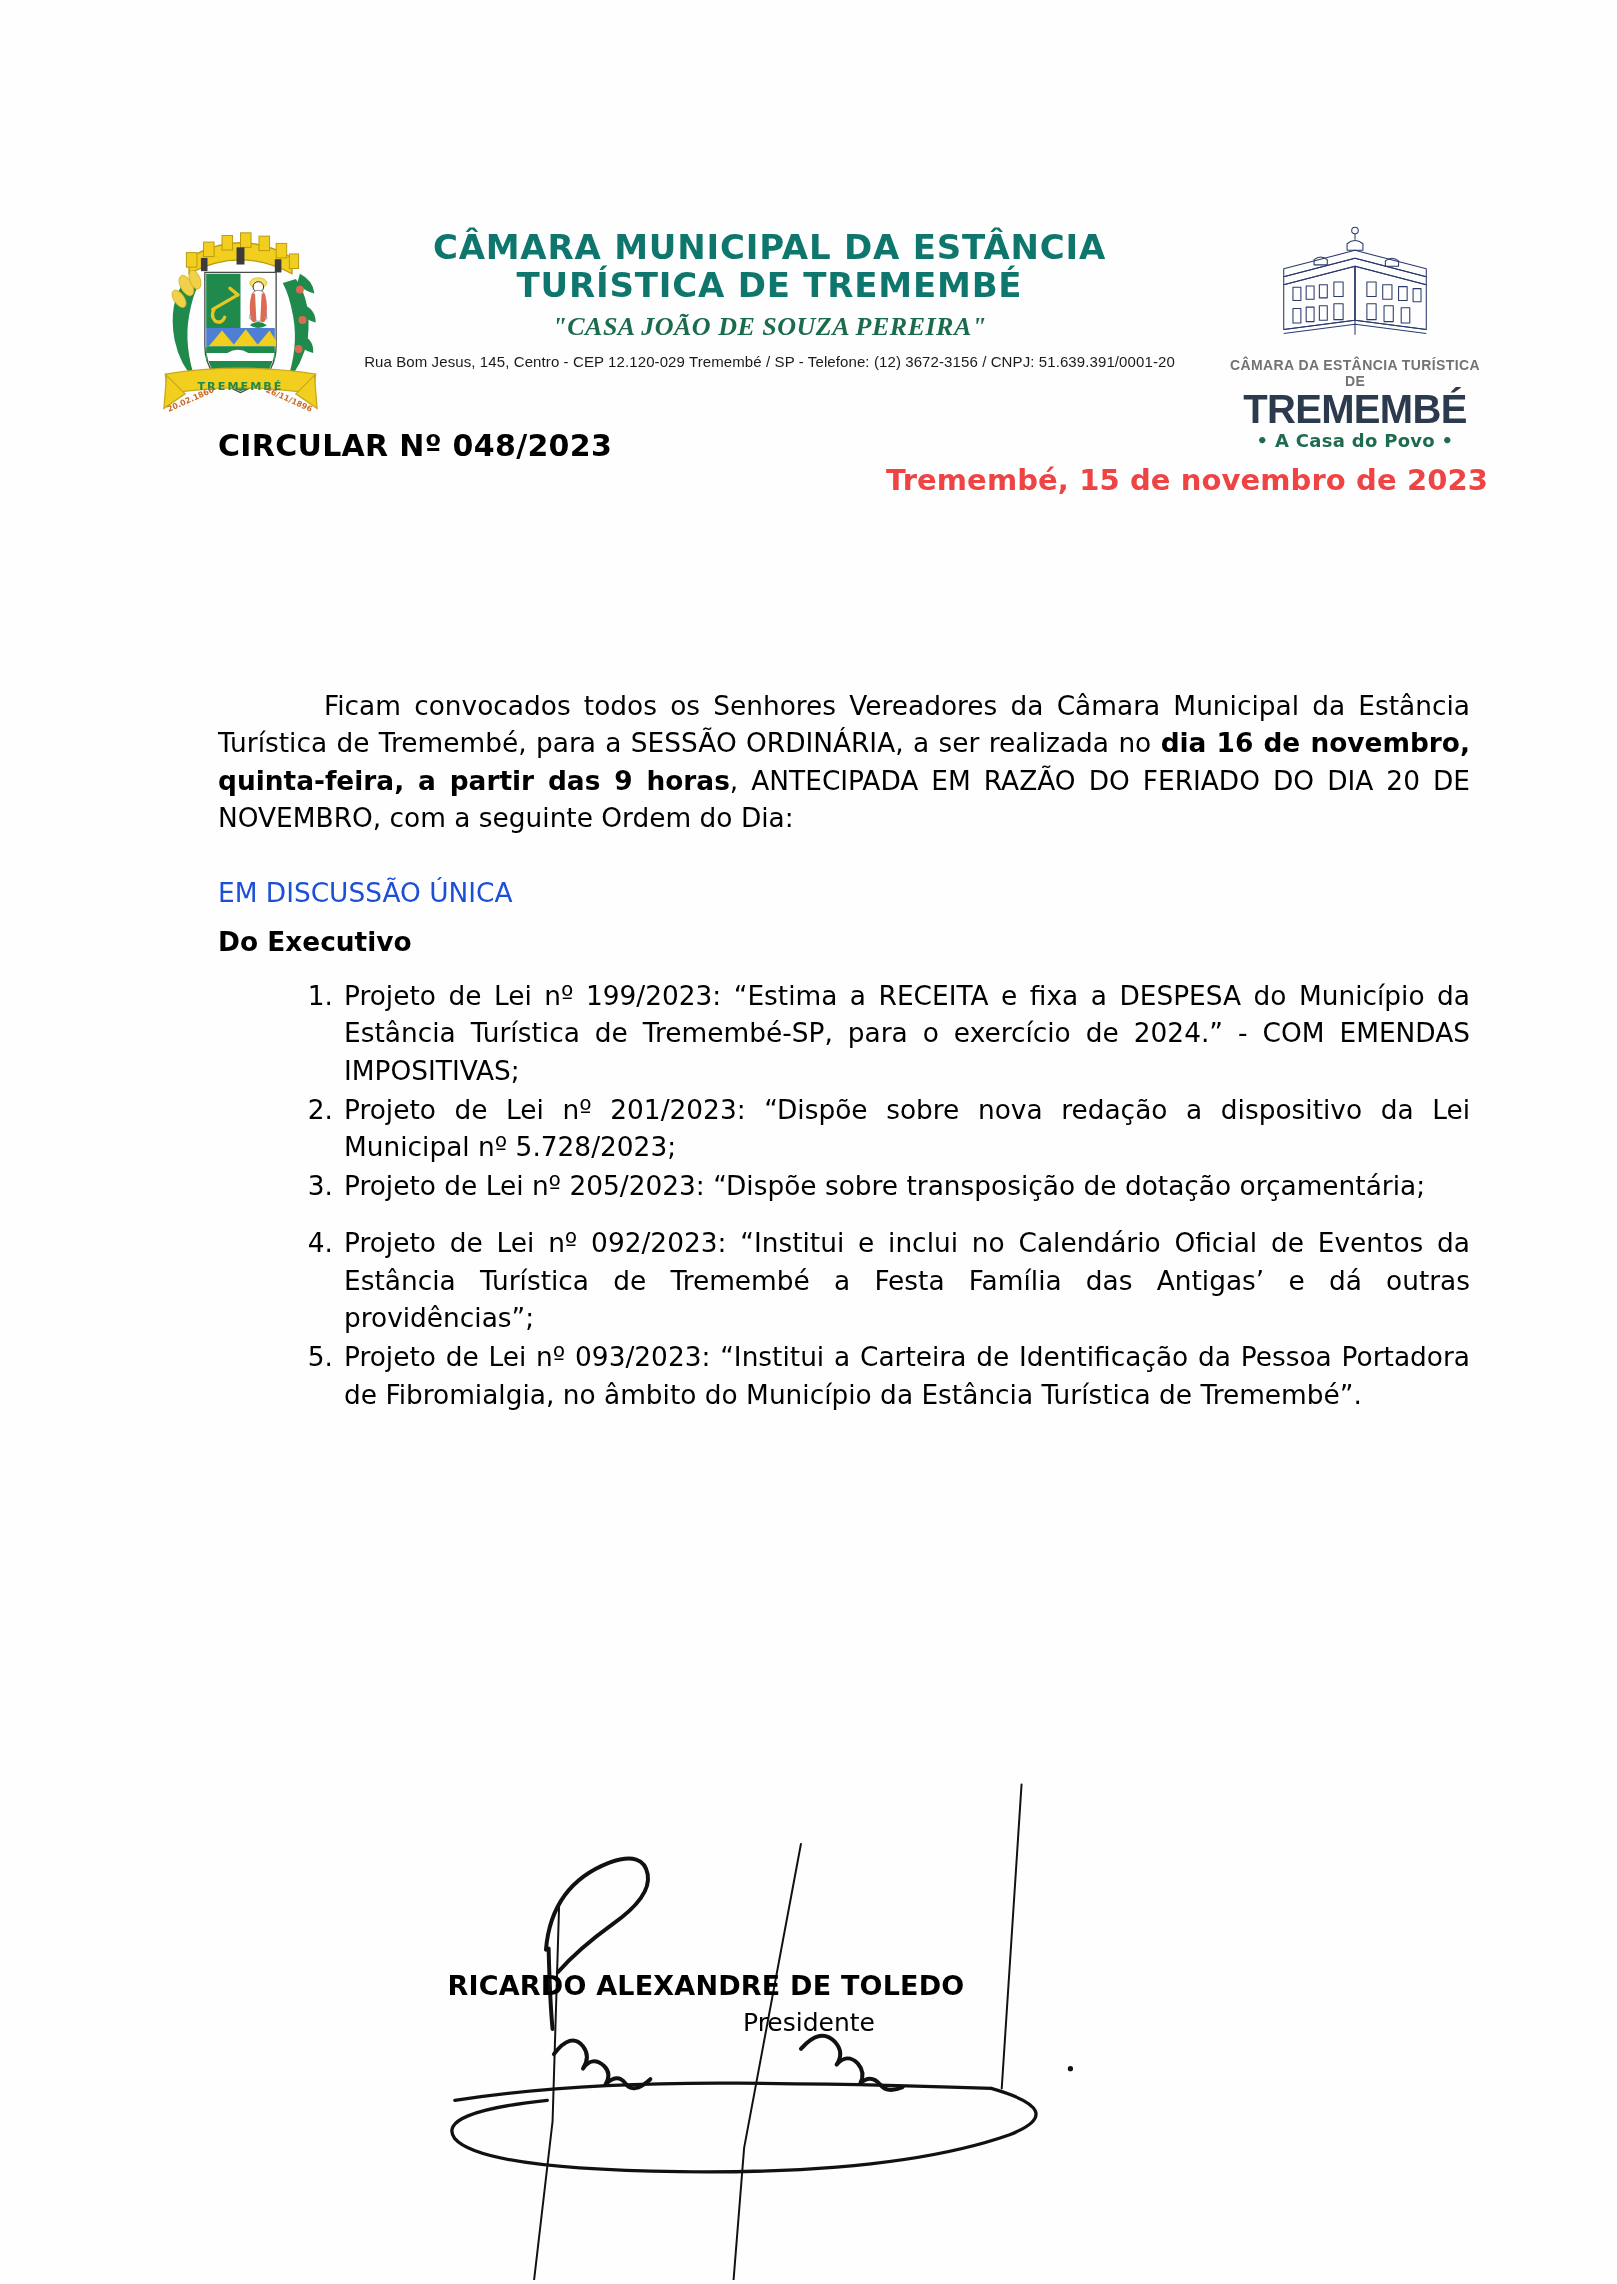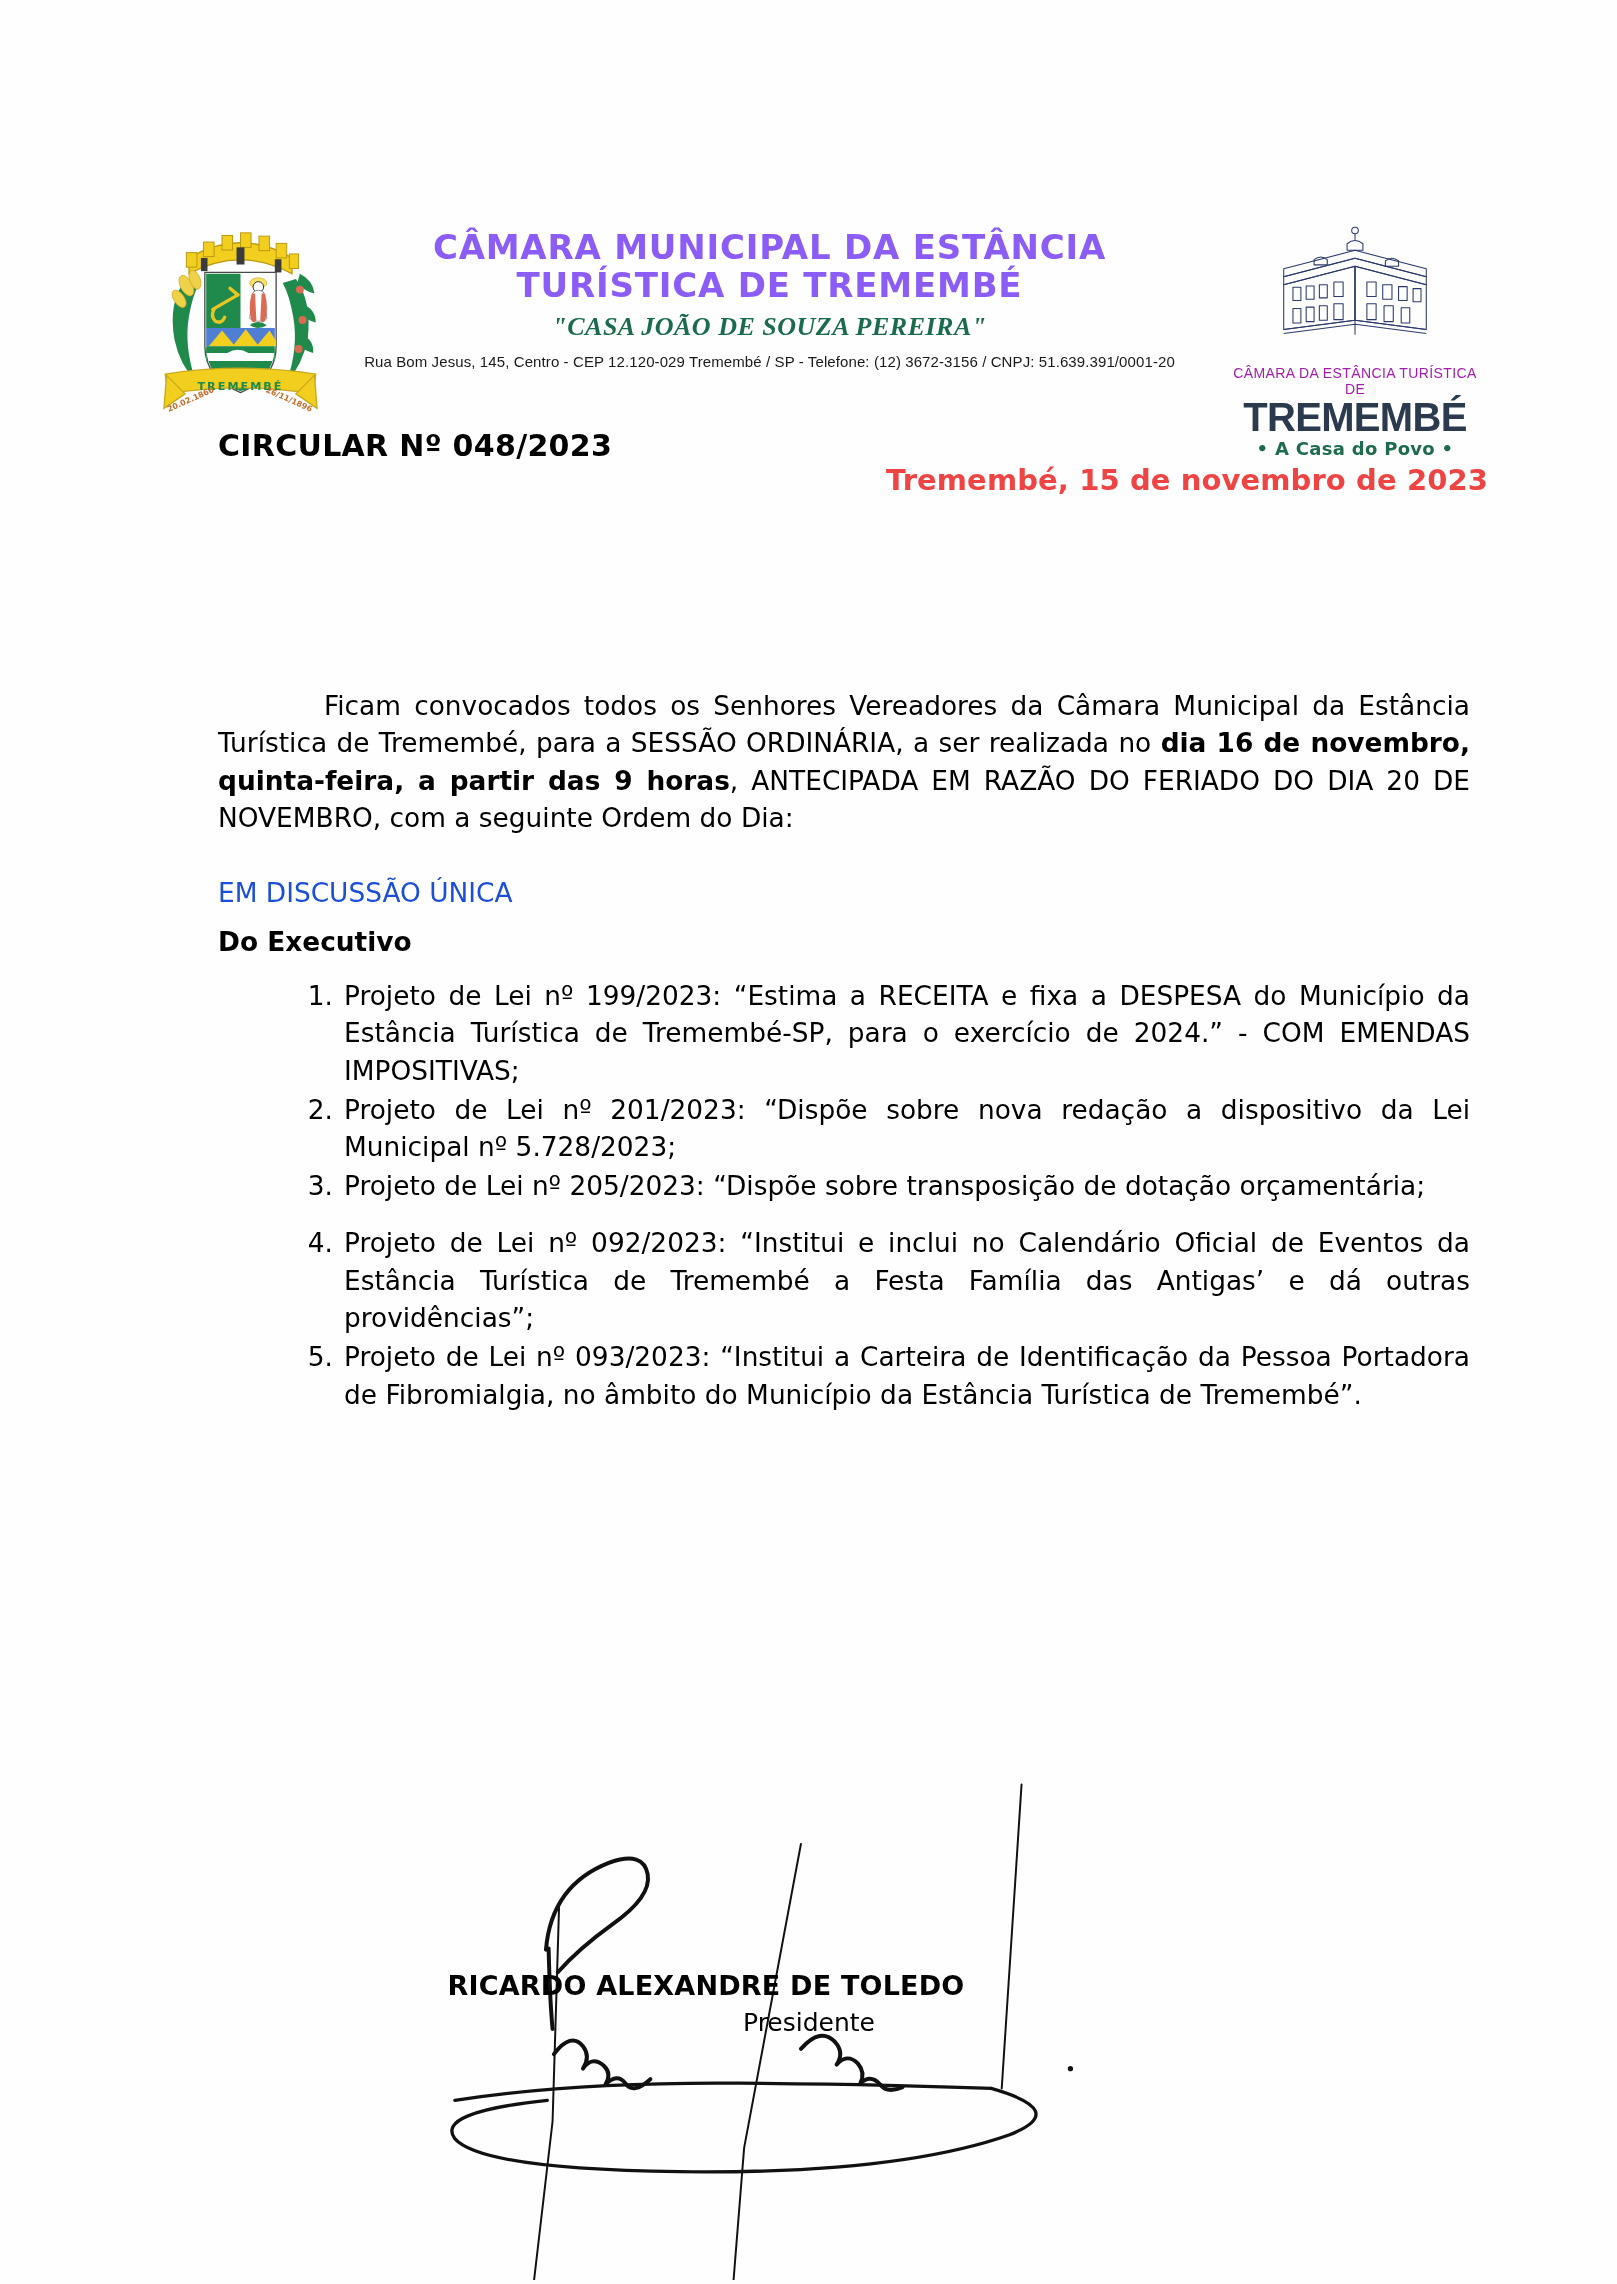--- a/index.html
+++ b/index.html
@@ -42,24 +42,24 @@
     height: 218px;
     text-align: center;
   }
   .right-logo .building {
     display: block;
     margin: 0 auto;
   }
   .rl-line1 {
     font-family: "Liberation Sans", sans-serif;
     font-size: 14px;
-    font-weight: 400;
+    font-weight: 700;
     letter-spacing: 0.4px;
-    color: #a21caf;
-    margin-top: 18px;
+    color: #737373;
+    margin-top: 10px;
   }
   .rl-line2 {
     font-family: "Liberation Sans", sans-serif;
     font-size: 40px;
     font-weight: 700;
     letter-spacing: -0.7px;
     color: #2b3a4d;
     line-height: 0.96;
     margin-top: 0.7px;
   }
@@ -76,21 +76,21 @@
     position: absolute;
     left: 330px;
     top: 129px;
     width: 879px;
     text-align: center;
   }
   .head-title {
     font-family: "DejaVu Sans", sans-serif;
     font-size: 34px;
     font-weight: 700;
-    color: #8b5cf6;
+    color: #0f766e;
     letter-spacing: 0.8px;
     line-height: 1.12;
     white-space: nowrap;
     text-align: center;
   }
   .head-sub {
     font-family: "Liberation Serif", serif;
     font-style: italic;
     font-weight: 700;
     font-size: 26px;

